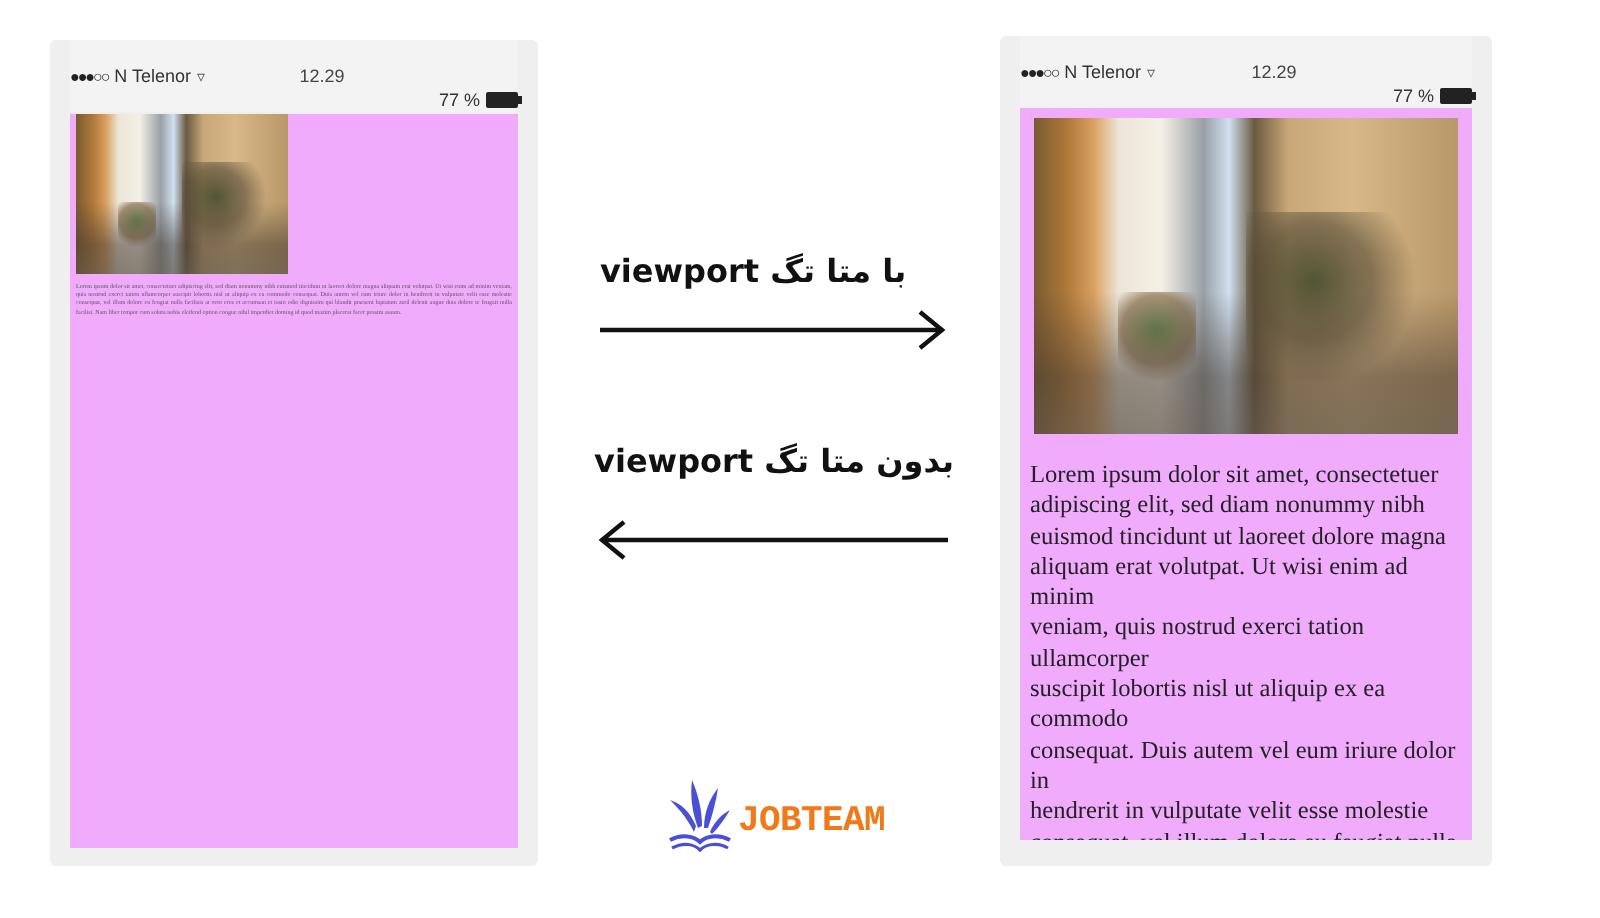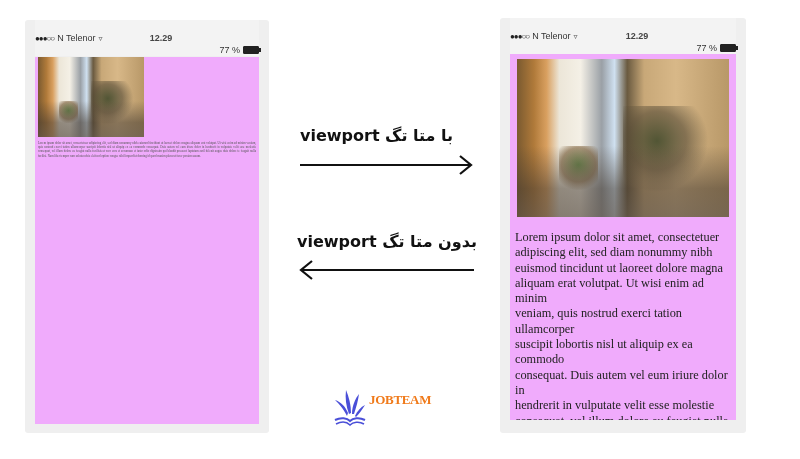--- a/index.html
+++ b/index.html
@@ -13,21 +13,21 @@
     .phone-left { left: 25px; top: 20px; width: 244px; height: 413px; }
     .phone-right { left: 500px; top: 18px; width: 246px; height: 415px; }
     .statusbar {
       position: absolute; left: 10px; right: 10px; top: 0; height: 36px;
       display: flex; align-items: center; justify-content: space-between;
       font-size: 9px; color: #333; background: #f3f3f3;
     }
     .statusbar .left { display: flex; align-items: center; gap: 3px; }
     .dots { letter-spacing: -1px; font-size: 8px; color: #222; }
     .wifi { font-size: 8px; color: #555; }
-    .time { font-weight: bold; color: #444; }
+    .time { font-weight: normal; color: #444; }
     .batt { display: flex; align-items: center; gap: 3px; margin-top: 24px; }
     .batt-icon { width: 14px; height: 6px; border: 1px solid #222; background: #222; border-radius: 1px; position: relative; }
     .batt-icon::after { content: ""; position: absolute; right: -3px; top: 1px; width: 2px; height: 4px; background: #222; }
     .screen {
       position: absolute; left: 10px; right: 10px; top: 37px; bottom: 9px; background: #f0abfc; overflow: hidden;
     }
     .photo {
       position: absolute; overflow: hidden;
       background:
         linear-gradient(90deg, #7a5a30 0%, #b07a3a 8%, #d9a060 14%, #ece6d8 20%, #f4f0e6 30%, #9aa0a6 40%, #cfe0f0 46%, #6a5a40 52%, #c8a878 60%, #d8b888 75%, #b89868 100%);
@@ -54,24 +54,24 @@
     .body-text {
       position: absolute; left: 5px; right: 6px; top: 176px;
       font-family: "Liberation Serif", serif; font-size: 12.3px; line-height: 15.3px; color: #222;
       white-space: pre-line;
     }
     .label {
       position: absolute; font-family: "DejaVu Sans", sans-serif; font-weight: bold; font-size: 16px; color: #111;
       white-space: nowrap; direction: rtl;
     }
     .label-top { left: 300px; top: 126px; width: 176px; text-align: left; }
-    .label-bottom { left: 292px; top: 232px; width: 190px; text-align: center; }
+    .label-bottom { left: 292px; top: 221px; width: 190px; text-align: center; }
     .arrow { position: absolute; }
     .logo { position: absolute; left: 333px; top: 386px; display: flex; align-items: flex-end; }
-    .logo-text { font-family: Liberation Serif, serif; font-weight: bold; font-size: 13px; color: #f07a1a; margin-left: 2px; margin-bottom: 22px; letter-spacing: -0.3px; }
+    .logo-text { font-family: Liberation Mono, monospace; font-weight: bold; font-size: 18px; color: #f07a1a; margin-left: 2px; margin-bottom: 9px; letter-spacing: -0.3px; }
   </style>
 </head>
 <body>
 
 <div class="phone phone-left">
   <div class="statusbar">
     <span class="left">
       <span class="dots">●●●○○</span>
       <span>N Telenor</span>
       <span class="wifi">▿</span>

